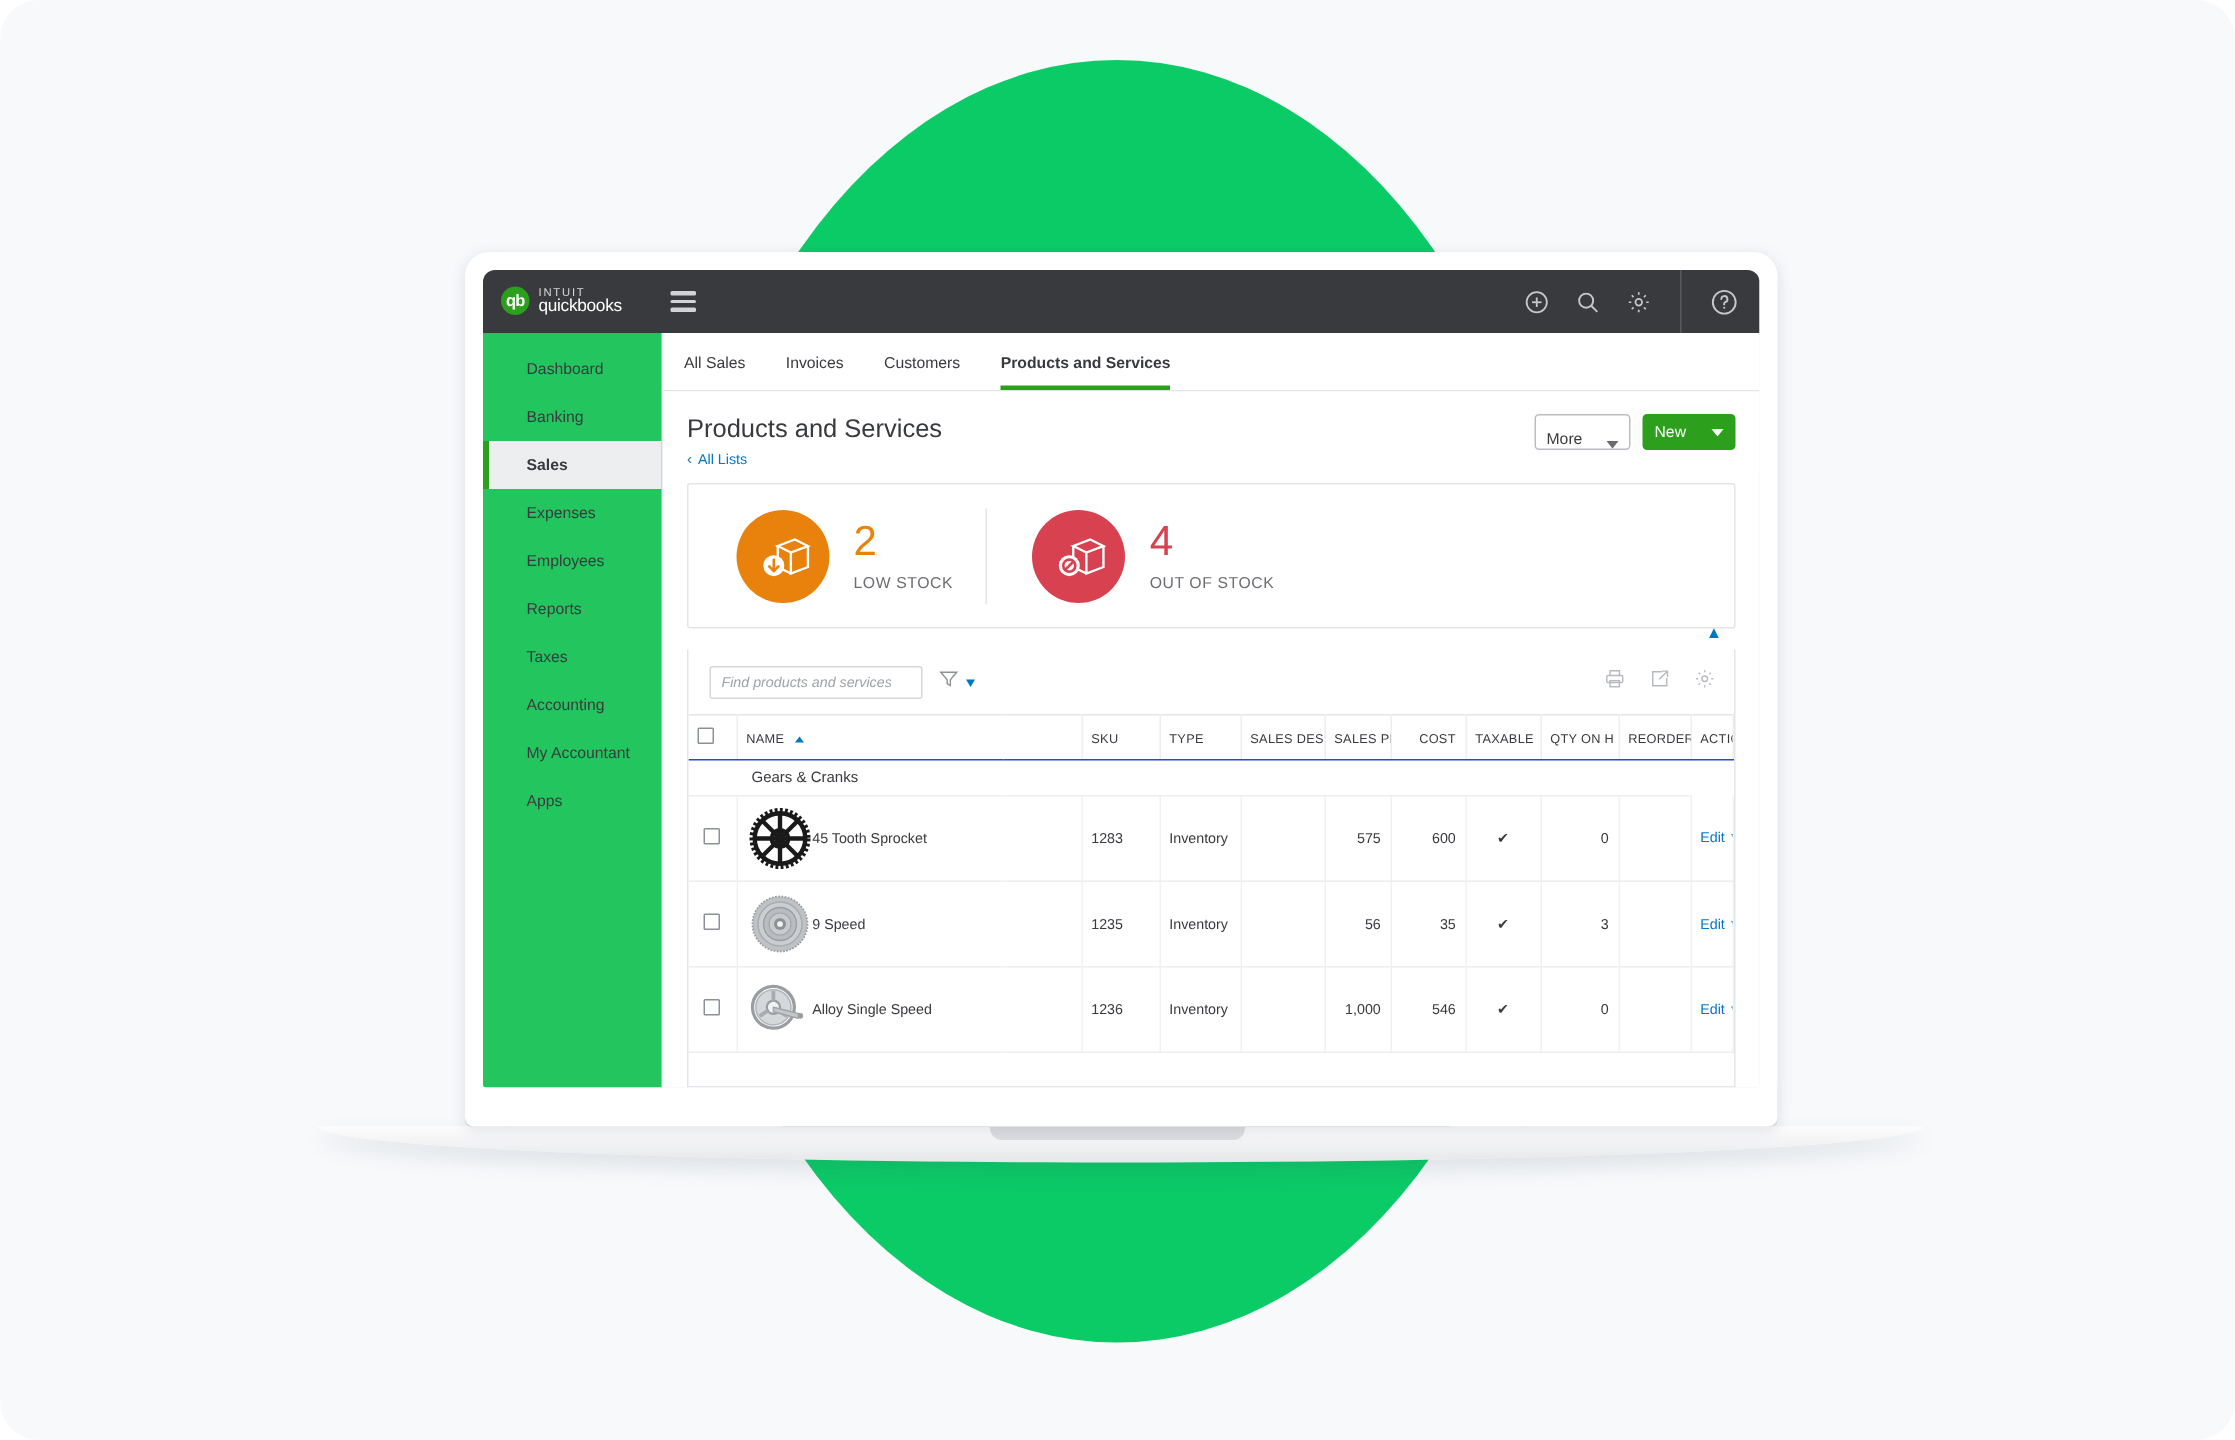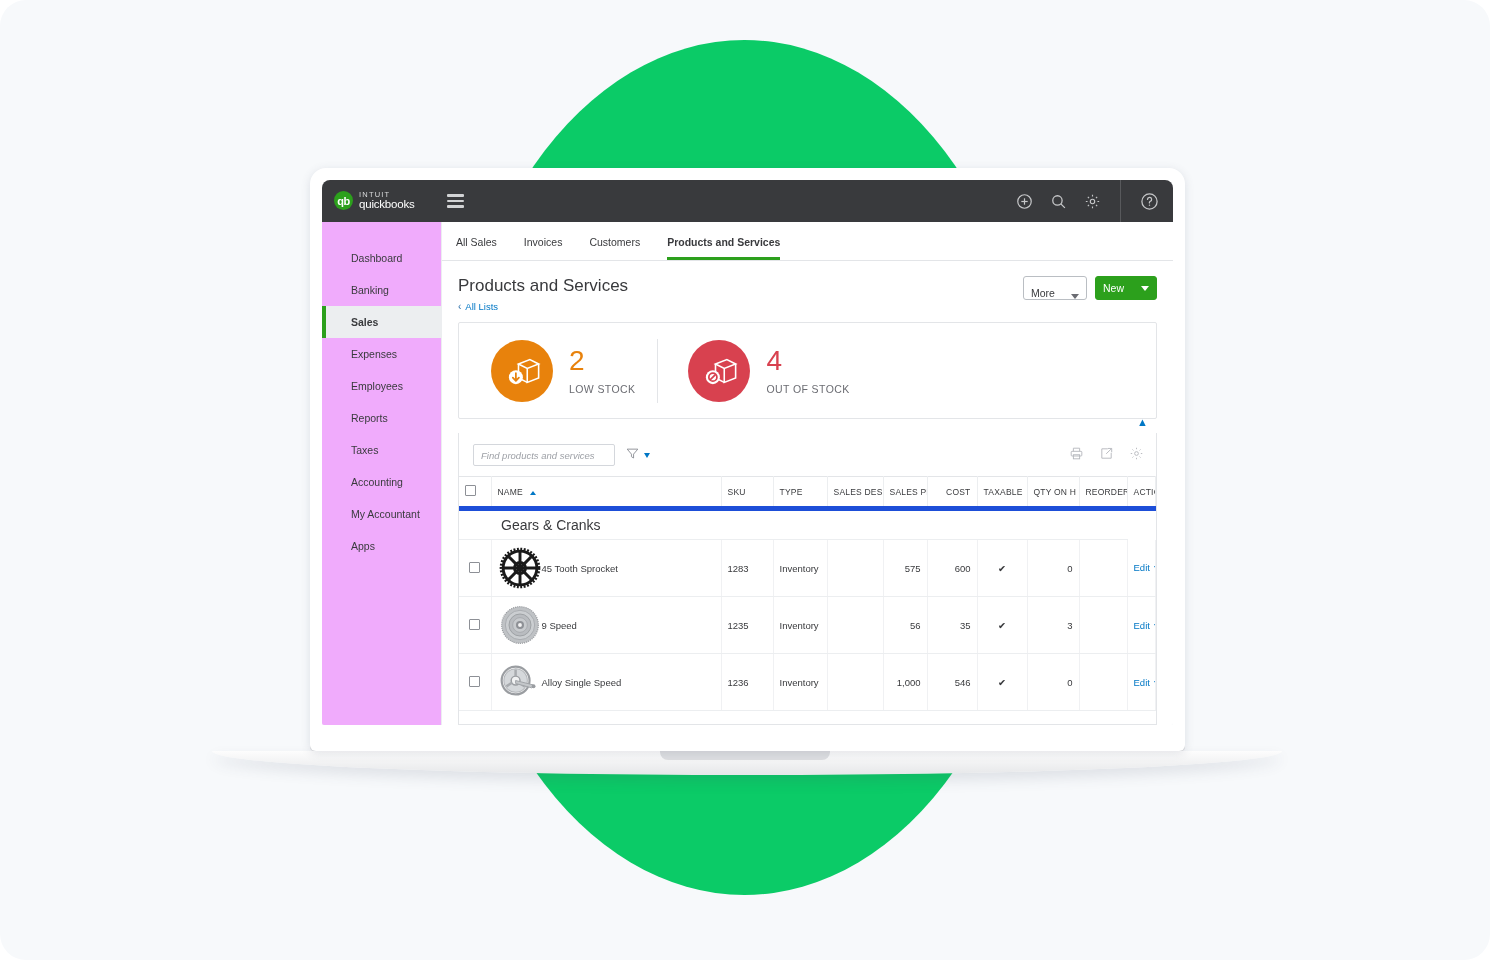--- a/index.html
+++ b/index.html
@@ -108,22 +108,22 @@
   .topbar-divider {
     width: 1px; height: 42px; background: #58595c; margin: 0 2px;
   }
 
   
   .app-body { display: flex; height: calc(100% - 42px); background: #f4f5f8; }
 
   
   .sidebar {
     width: 120px; flex: 0 0 120px;
-    background: #f0abfc;
-    padding-top: 20px;
+    background: #22c55e;
+    padding-top: 8px;
     border-right: 1px solid #eceef0;
   }
   .side-item {
     position: relative;
     font-size: 10.5px; color: #393a3d;
     padding: 10px 0 10px 29px;
     cursor: pointer;
     white-space: nowrap;
   }
   .side-item.active {
@@ -253,37 +253,37 @@
   .toolbar-right .ic { cursor: pointer; }
 
   
   table.grid { width: 100%; border-collapse: collapse; table-layout: fixed; }
   table.grid th {
     font-size: 8.5px; color: #393a3d; font-weight: normal;
     letter-spacing: .2px;
     text-align: left;
     padding: 8px 6px;
     border-top: 1px solid #e3e5e8;
-    border-bottom: 5px solid #1d4ed8;
+    border-bottom: 1px solid #1d4ed8;
     border-right: 1px solid #eceef0;
     background: #fff;
     white-space: nowrap; overflow: hidden; margin-left: 40px;
   }
   table.grid th.num, table.grid td.num { text-align: right; }
   table.grid th.ctr, table.grid td.ctr { text-align: center; }
   table.grid td {
     font-size: 9.5px; color: #393a3d;
     padding: 6px;
     border-bottom: 1px solid #eceef0;
     border-right: 1px solid #f0f1f3;
     vertical-align: middle;
     white-space: nowrap; overflow: hidden;
   }
   tr.group-row td {
-    font-size: 14px; color: #393a3d;
+    font-size: 10px; color: #393a3d;
     padding: 6px 6px 6px 10px;
     border-right: none;
   }
   .chk {
     width: 11px; height: 11px;
     border: 1px solid #8d9096; border-radius: 1px; background: #fff;
     display: inline-block; cursor: pointer;
   }
   .sort-arrow {
     display: inline-block; margin-left: 5px;

